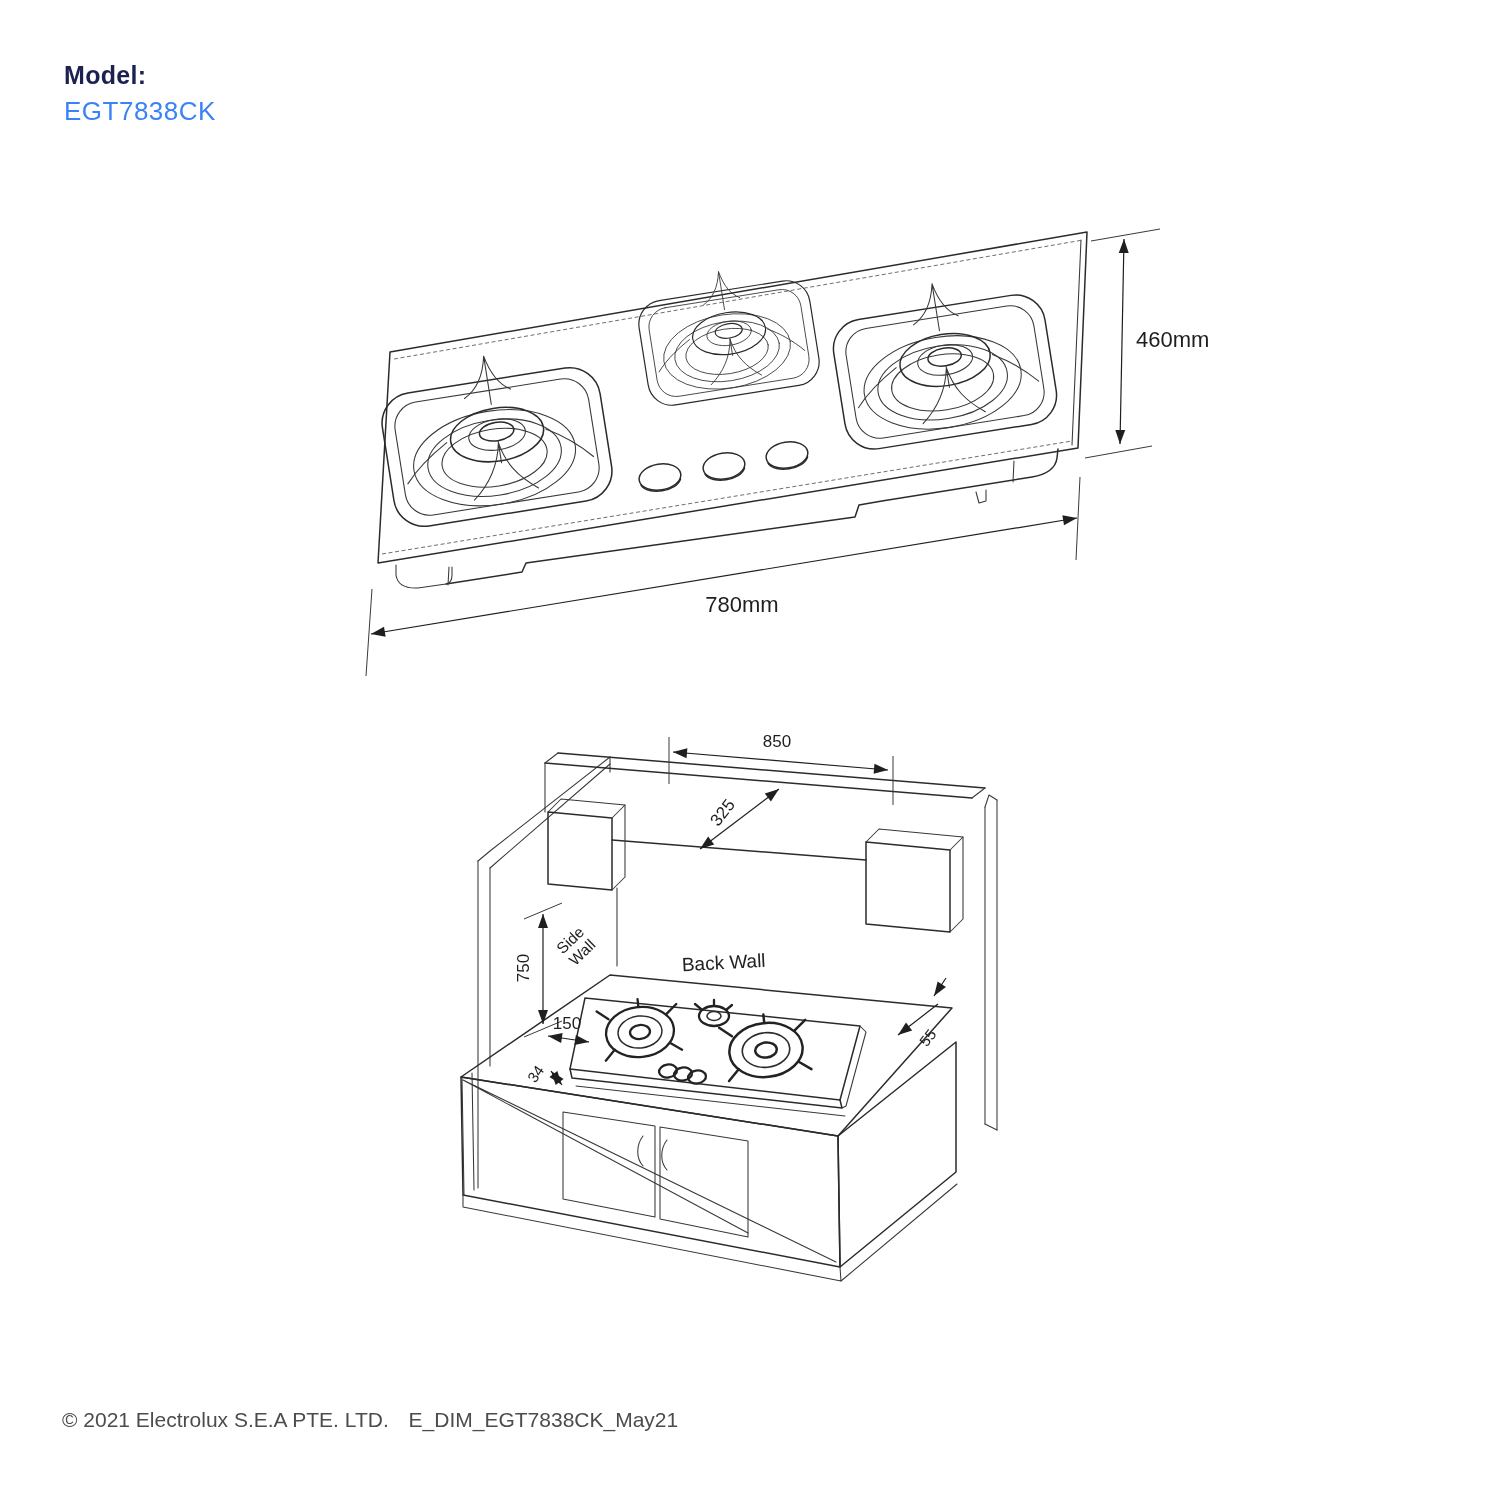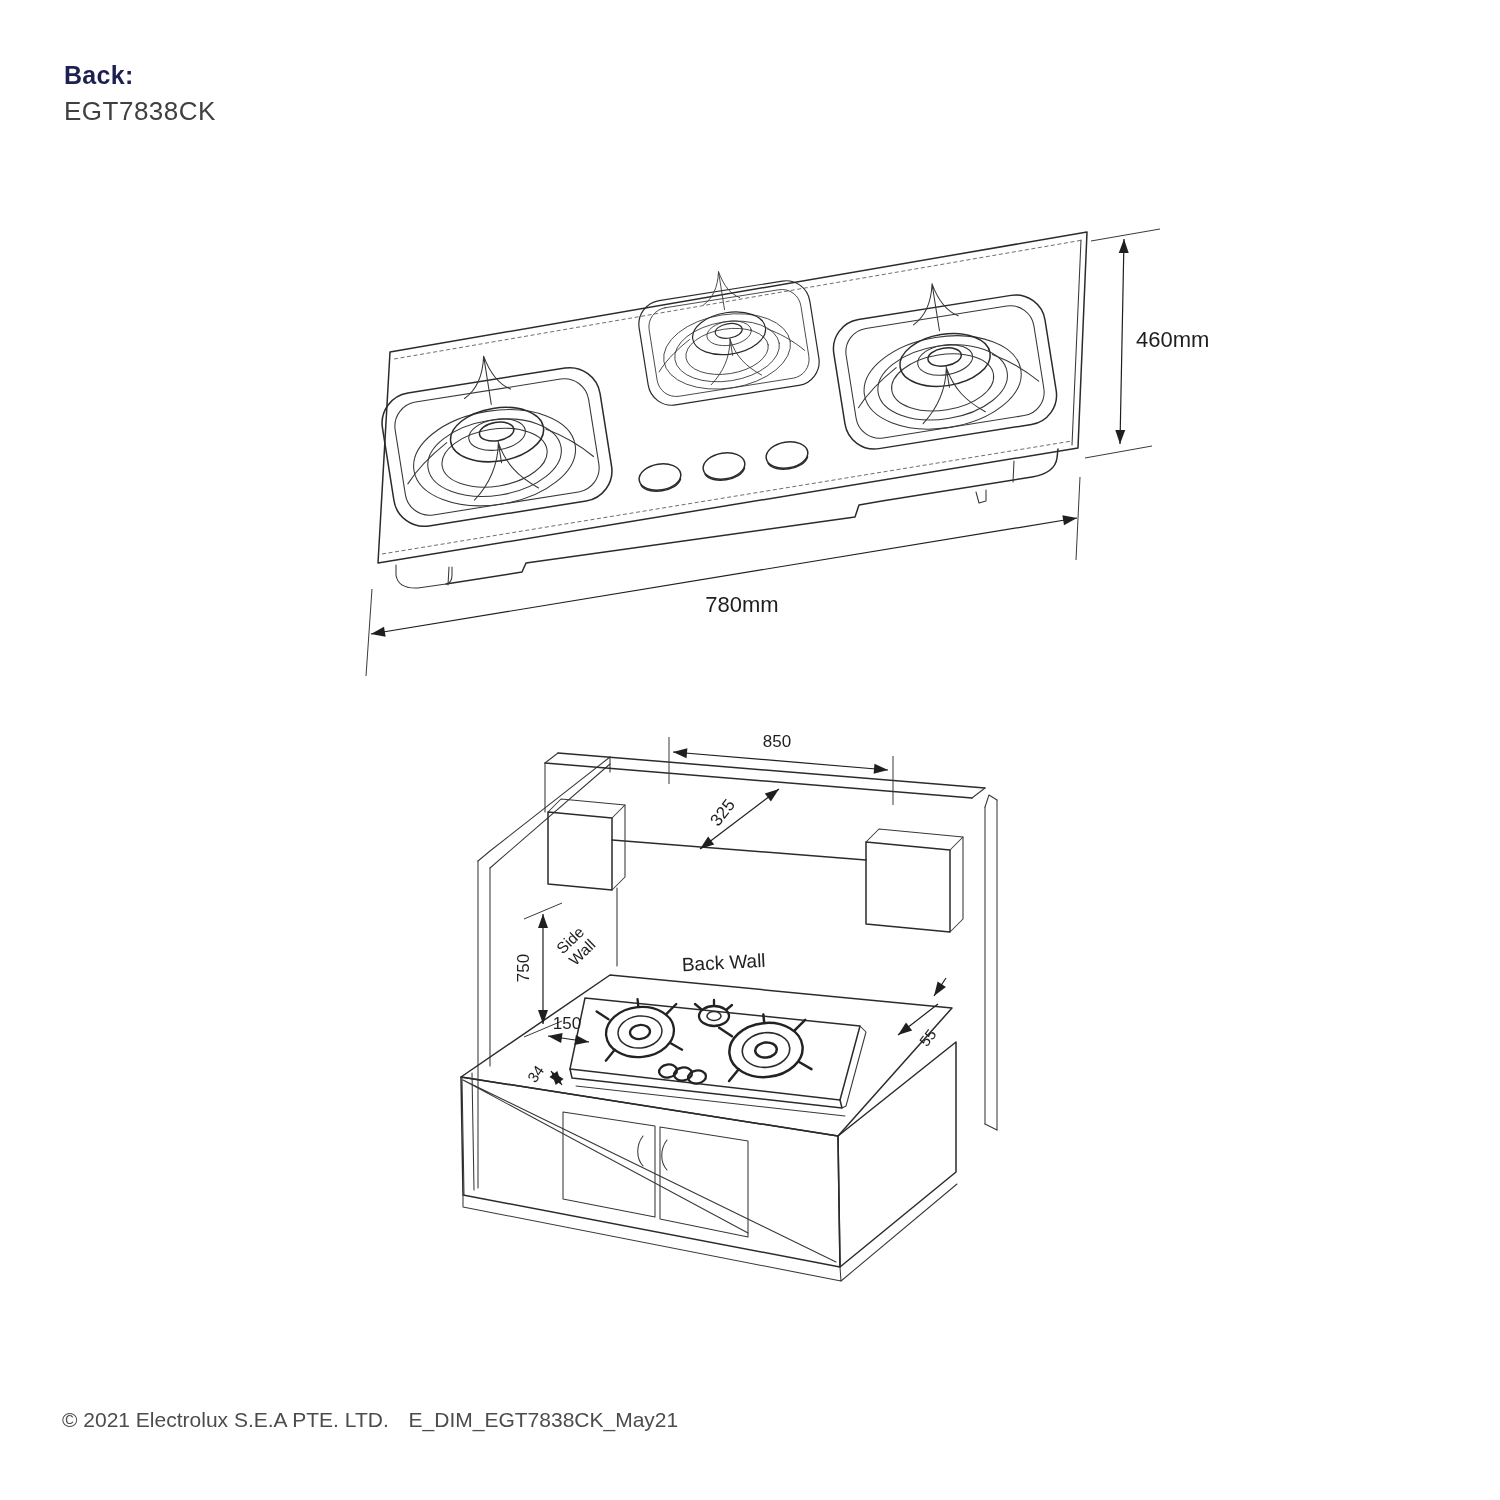--- a/index.html
+++ b/index.html
@@ -1,41 +1,41 @@
 <!DOCTYPE html>
 <html><head>
 <meta charset="utf-8">
 <style>
   html,body{margin:0;padding:0;background:#fff;}
   body{width:1500px;height:1500px;position:relative;font-family:"Liberation Sans",sans-serif;}
   .page{position:absolute;inset:0;background:#ffffff;}
   .hdr{position:absolute;left:64px;top:60px;line-height:1.25;}
   .hdr .lbl{font-size:25px;font-weight:bold;color:#1c2150;letter-spacing:.3px;}
-  .hdr .num{font-size:26px;font-weight:400;color:#404040;letter-spacing:.5px;margin-top:4px;}
+  .hdr .num{font-size:26px;font-weight:400;color:#3b82f6;letter-spacing:.5px;margin-top:4px;}
   svg{position:absolute;left:0;top:0;}
   .ln{fill:none;stroke:#2b2b2b;stroke-width:1.5;stroke-linecap:round;stroke-linejoin:round;}
   .lnt{fill:none;stroke:#383838;stroke-width:1.05;stroke-linecap:round;stroke-linejoin:round;}
   .lnd{fill:none;stroke:#4a4a4a;stroke-width:1;stroke-dasharray:4 2.6;opacity:.8;}
   .lnb{fill:none;stroke:#222;stroke-width:2.3;stroke-linecap:round;stroke-linejoin:round;}
   .dim{fill:none;stroke:#1f1f1f;stroke-width:1.2;}
   .ext{fill:none;stroke:#3a3a3a;stroke-width:1;}
   text.dm{font-family:"Liberation Sans",sans-serif;font-size:22px;fill:#1f1f1f;}
   text.di{font-family:"Liberation Sans",sans-serif;font-size:17px;fill:#1f1f1f;}
   text.ds{font-family:"Liberation Sans",sans-serif;font-size:15px;fill:#1f1f1f;}
   text.wall{font-family:"Liberation Sans",sans-serif;font-size:19px;fill:#222;}
   text.swall{font-family:"Liberation Sans",sans-serif;font-size:15.5px;fill:#222;}
   text.ftr{font-family:"Liberation Sans",sans-serif;font-size:21px;fill:#4c4c4c;}
 </style>
 </head>
 <body>
 
 <div class="page">
 
   <div class="hdr">
-    <div class="lbl">Back:</div>
+    <div class="lbl">Model:</div>
     <div class="num">EGT7838CK</div>
   </div>
 
   <svg width="1500" height="1500" viewBox="0 0 1500 1500">
     <defs>
       <marker id="arwE" markerWidth="16" markerHeight="12" refX="15" refY="6" orient="auto" markerUnits="userSpaceOnUse">
         <path d="M1,1 L15,6 L1,11 Z" fill="#1f1f1f"></path>
       </marker>
       <marker id="arwS" markerWidth="16" markerHeight="12" refX="1" refY="6" orient="auto" markerUnits="userSpaceOnUse">
         <path d="M15,1 L1,6 L15,11 Z" fill="#1f1f1f"></path>

